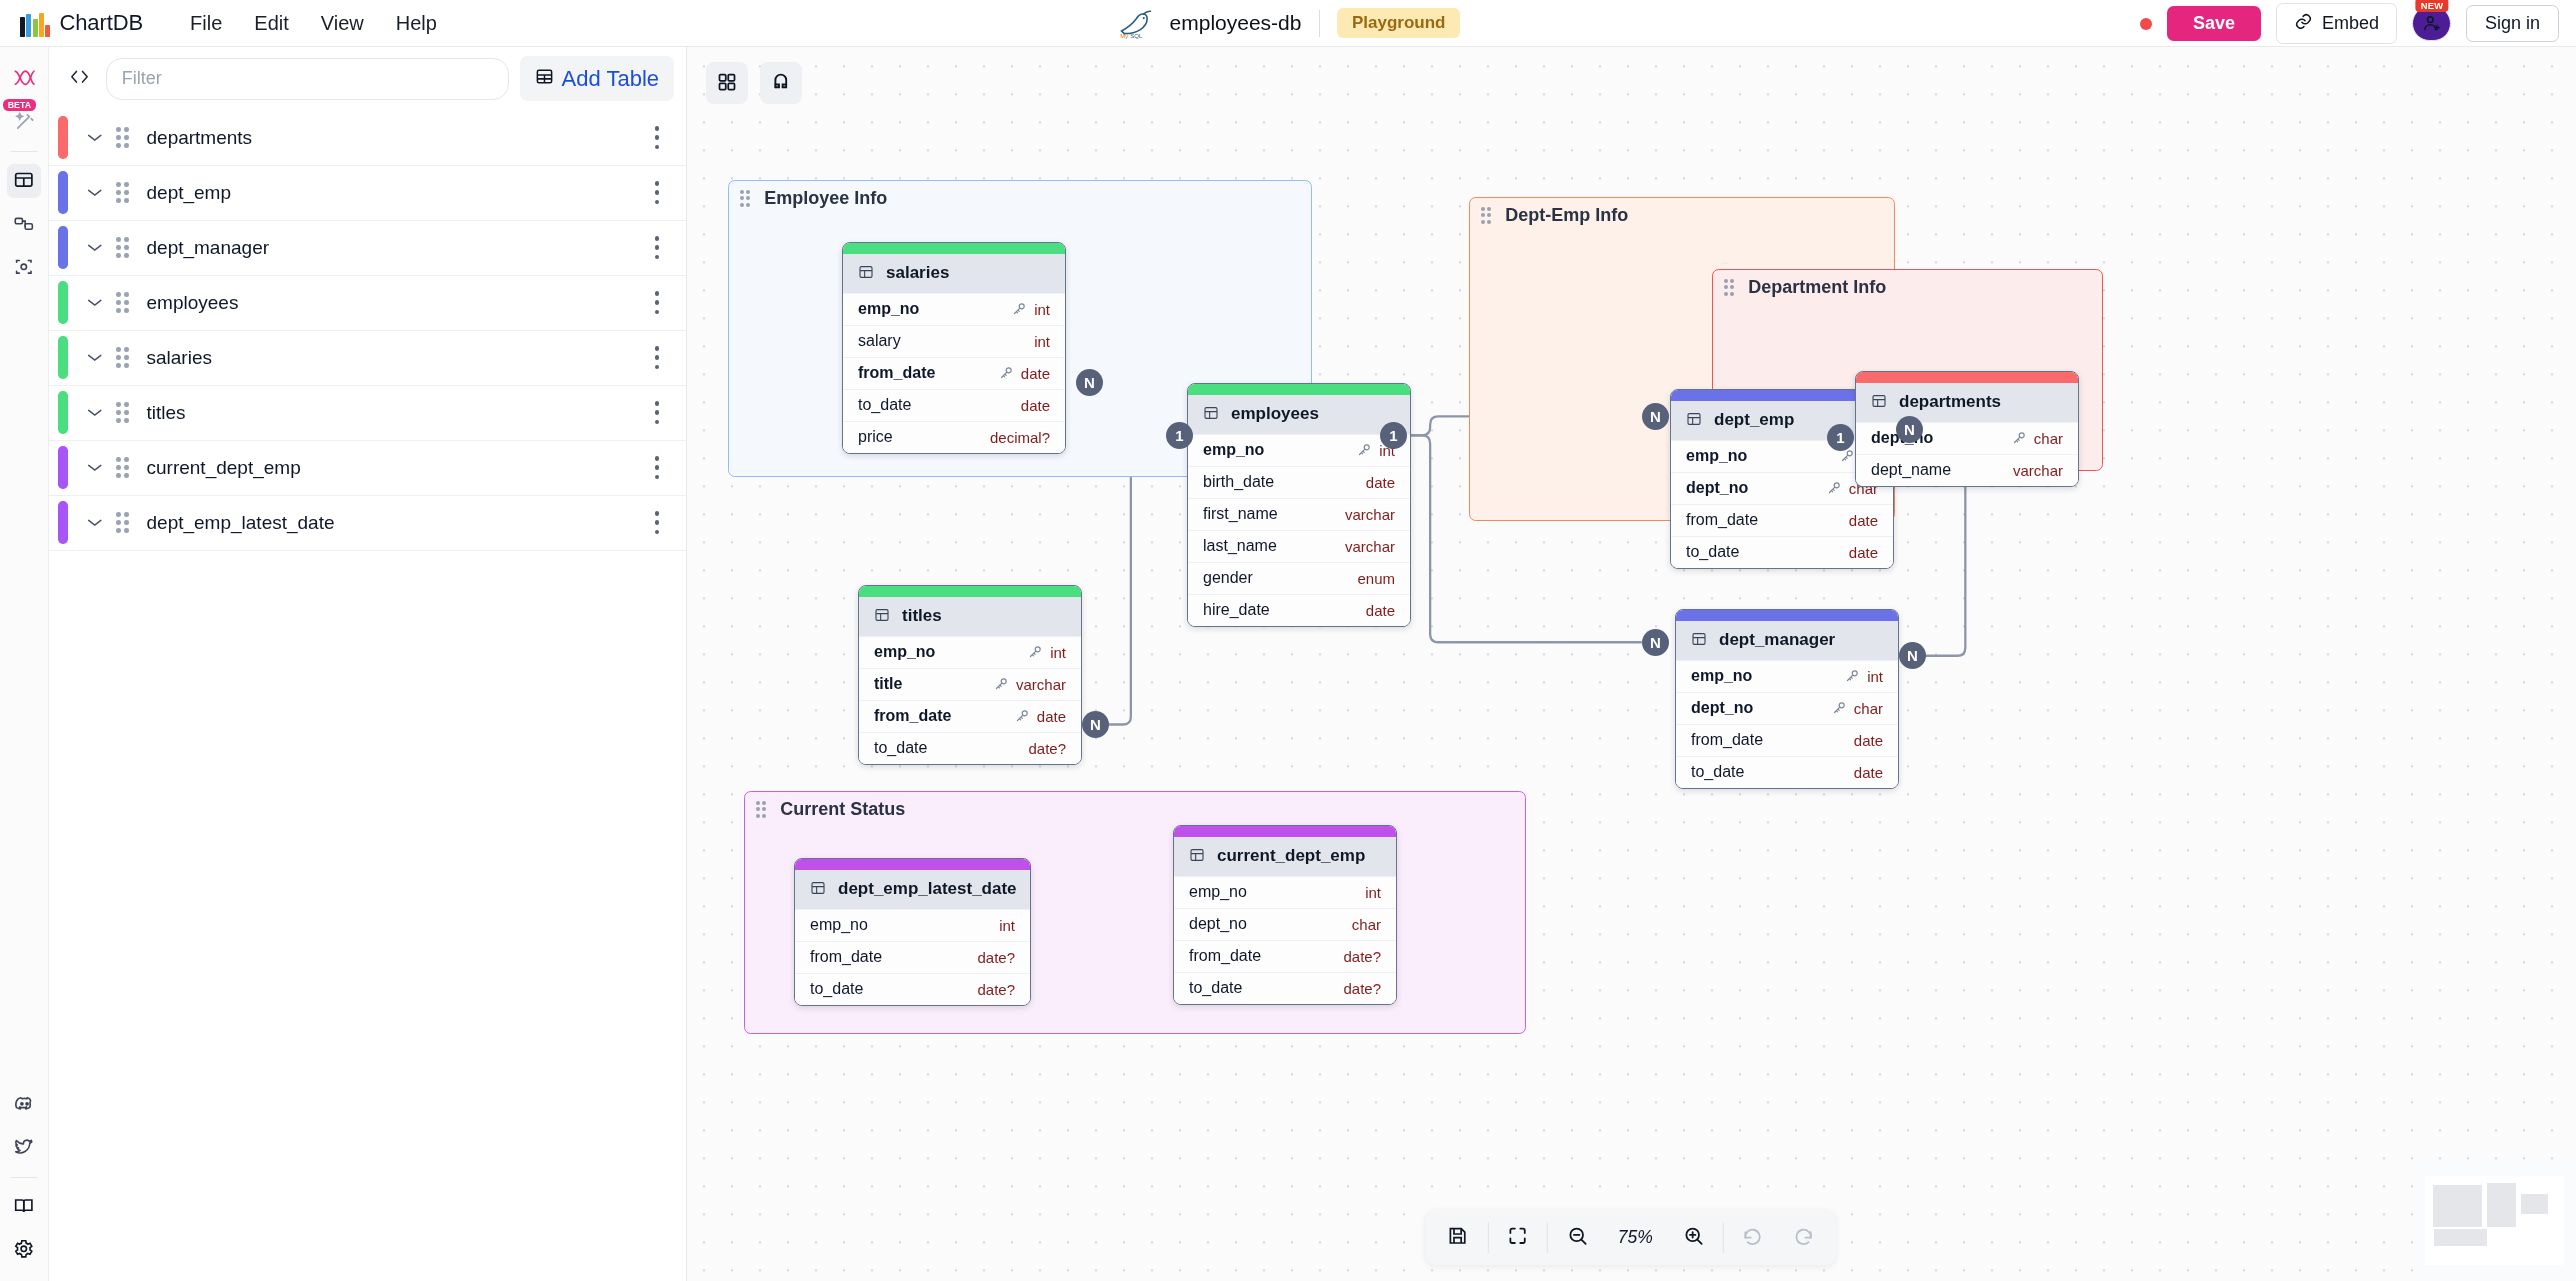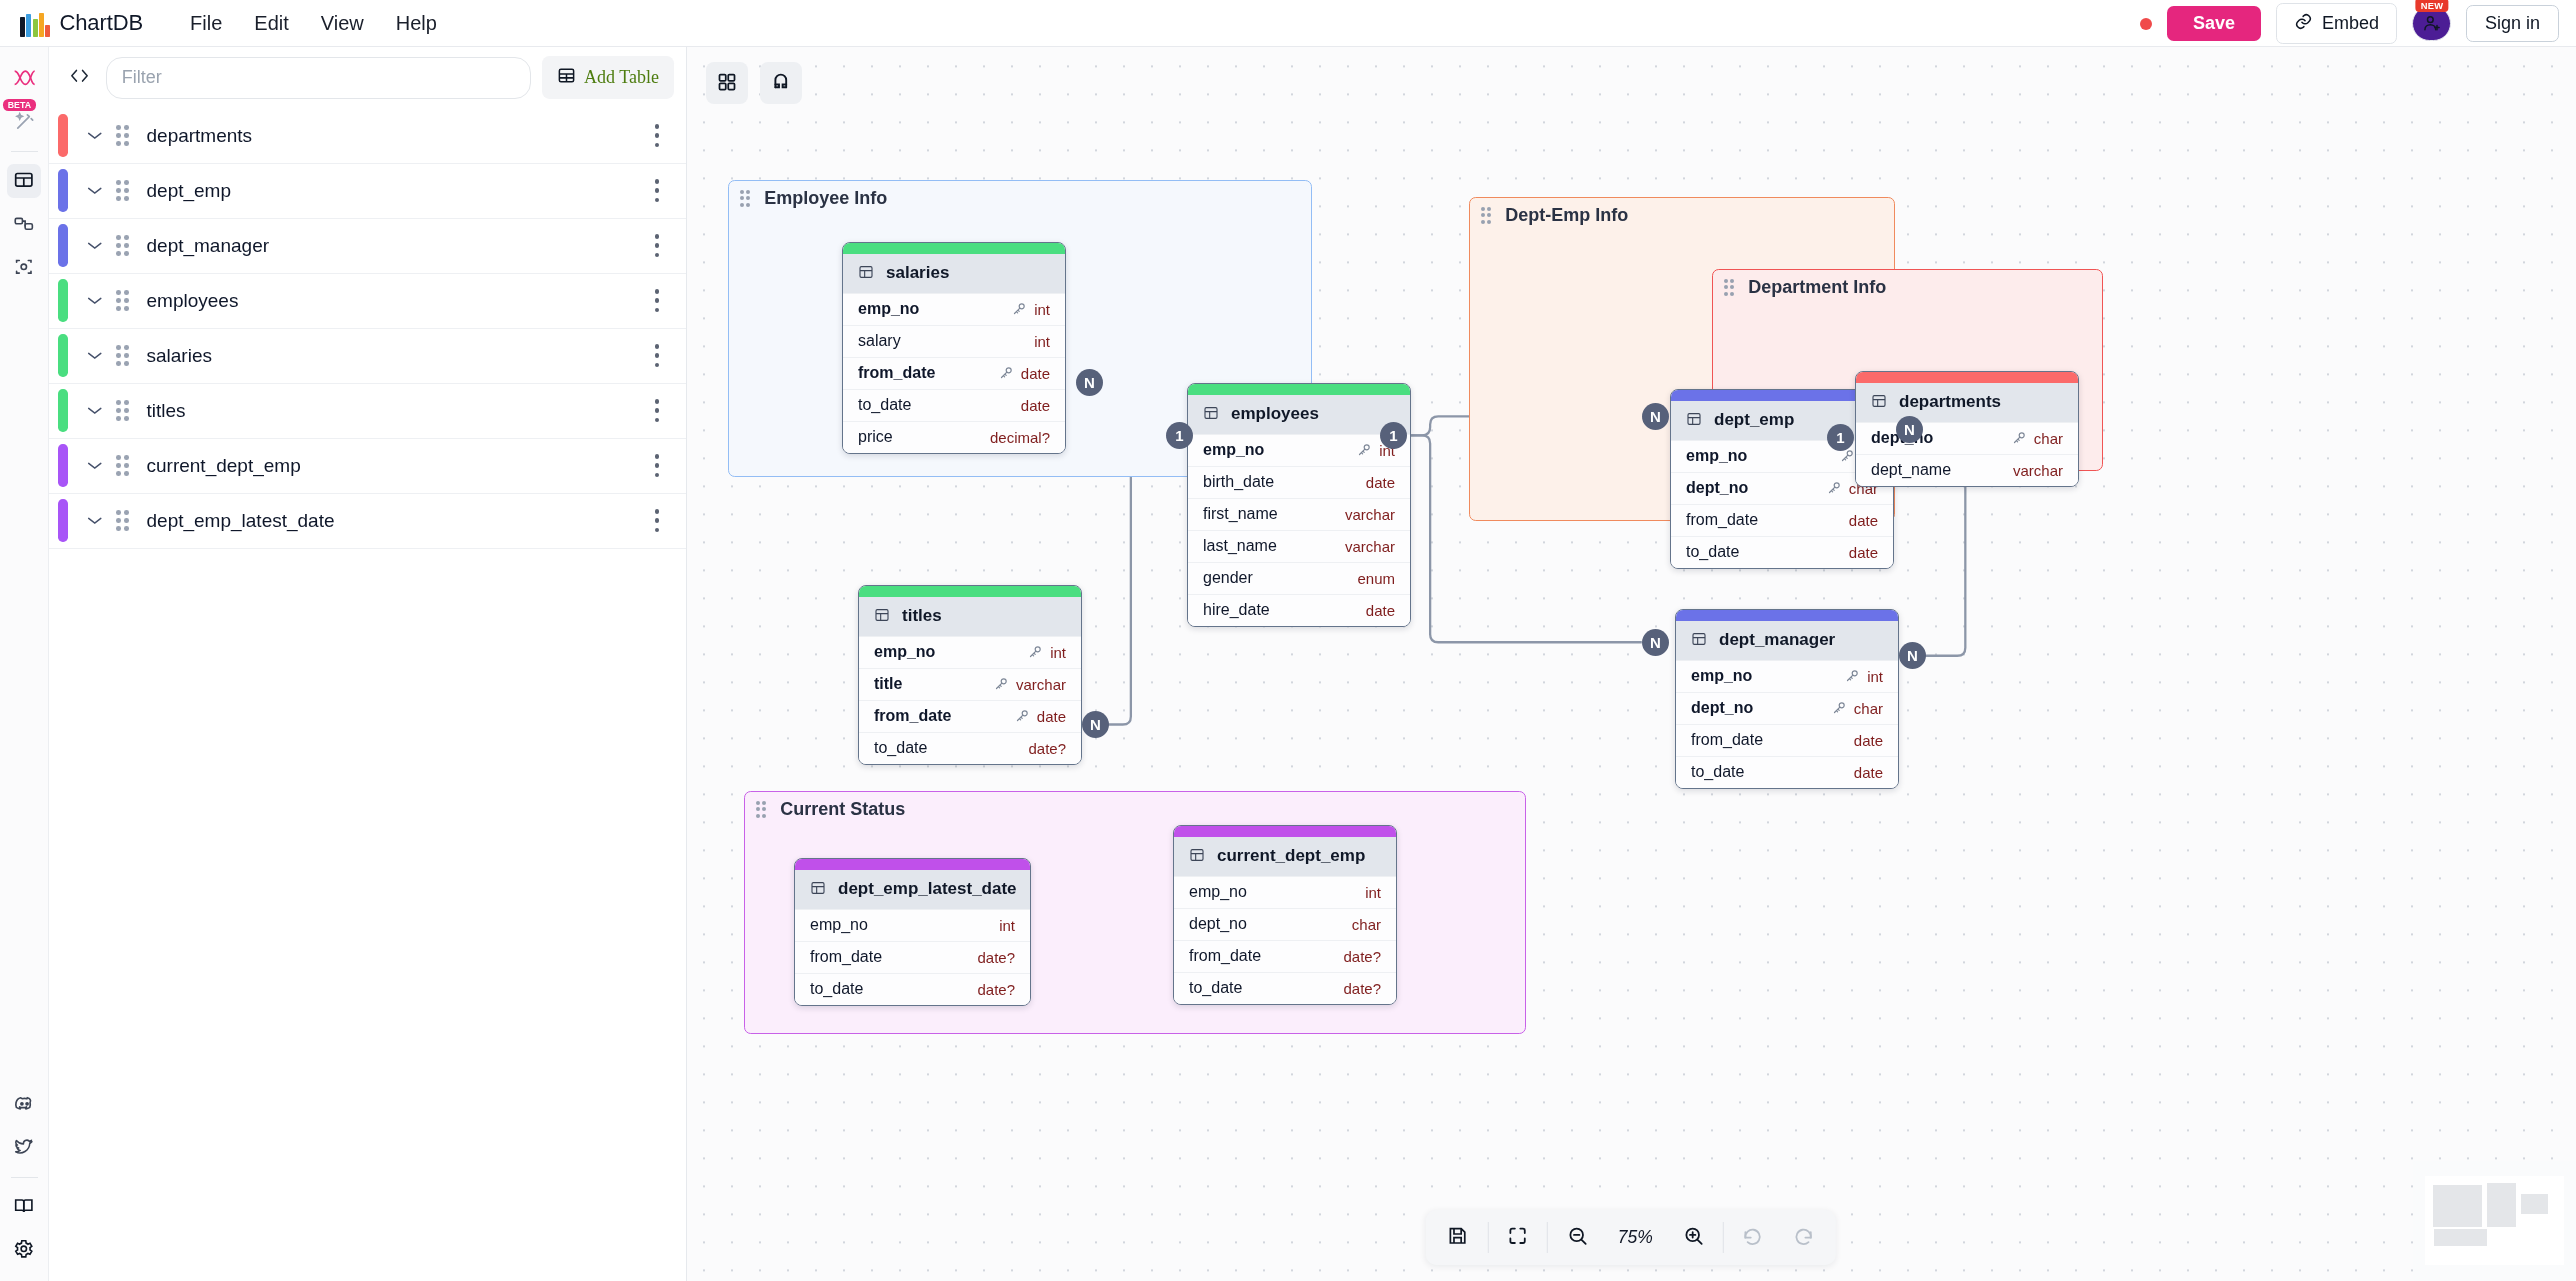--- a/index.html
+++ b/index.html
@@ -106,21 +106,21 @@
   .code-toggle { font-size:19px; color:#1f2937; cursor:pointer; padding:2.7px 4px; }
   .filter-input {
     flex:1; height:42px; border:0.7px solid #e3e6ea; border-radius:16px;
     padding: 0 15px; font-size:18px; color:#111827; outline:none;
     font-family:"Liberation Sans", sans-serif; background:#fff;
   }
   .filter-input::placeholder { color:#9aa3af; }
   .add-table-btn {
     display:flex; align-items:center; gap:8px; background:#f3f4f6;
     border:none; border-radius:7.4px; padding:9.4px 15px; cursor:pointer;
-    font-size:18px; color:#4d7c0f; font-family:Liberation Serif, serif;
+    font-size:22px; color:#1d4ed8; font-family:Liberation Sans, sans-serif;
   }
   .tbl-list { margin-top:2.7px; }
   .tbl-row {
     position:relative; height:55px; display:flex; align-items:center;
     border-bottom:0.7px solid #eef0f3; cursor:pointer; background:#fff;
   }
   .tbl-accent {
     position:absolute; left:9.4px; top:5.4px; bottom:5.4px; width:9.4px; border-radius:4.7px;
   }
   .chev { margin-left:34px; width:23px; color:#45506a; font-size:16px;
@@ -229,20 +229,34 @@
       <i class="lb5"></i>
   </div>
   <div class="brand">ChartDB</div>
   <div class="menu">
     <div class="menu-item">File</div>
     <div class="menu-item">Edit</div>
     <div class="menu-item">View</div>
     <div class="menu-item">Help</div>
   </div>
 
+  <div class="center-title">
+    <div class="db-logo">
+      <svg width="42" height="31" viewBox="0 0 62 46">
+        <path d="M8 34 C16 30 24 24 30 16 C33 11 36 9 40 9 C44 9 46 12 46 16 C46 22 42 28 36 32 C30 36 20 38 12 38 Z" fill="none" stroke="#2b5d7d" stroke-width="2.4"></path>
+        <path d="M40 9 C44 6 48 4 52 5" fill="none" stroke="#2b5d7d" stroke-width="2.2"></path>
+        <circle cx="41" cy="15" r="1.6" fill="#2b5d7d"></circle>
+        <text x="6" y="45" font-size="9" font-family="Liberation Sans" fill="#e07b20">My</text>
+        <text x="21" y="45" font-size="9" font-family="Liberation Sans" fill="#2b5d7d">SQL</text>
+      </svg>
+    </div>
+    <div class="db-name">employees-db</div>
+    <div class="vsep"></div>
+    <div class="badge-playground">Playground</div>
+  </div>
 
   <div class="right-cluster">
     <div class="unsaved-dot"></div>
     <button class="btn-save">Save</button>
     <button class="btn-outline">
       <span>
         <svg width="19" height="19" viewBox="0 0 24 24" fill="none" stroke="#0f1724" stroke-width="1.9" stroke-linecap="round">
           <path d="M10 13a5 5 0 0 0 7.5.5l2-2a5 5 0 0 0-7-7l-1 1"></path>
           <path d="M14 11a5 5 0 0 0-7.5-.5l-2 2a5 5 0 0 0 7 7l1-1"></path>
         </svg>

